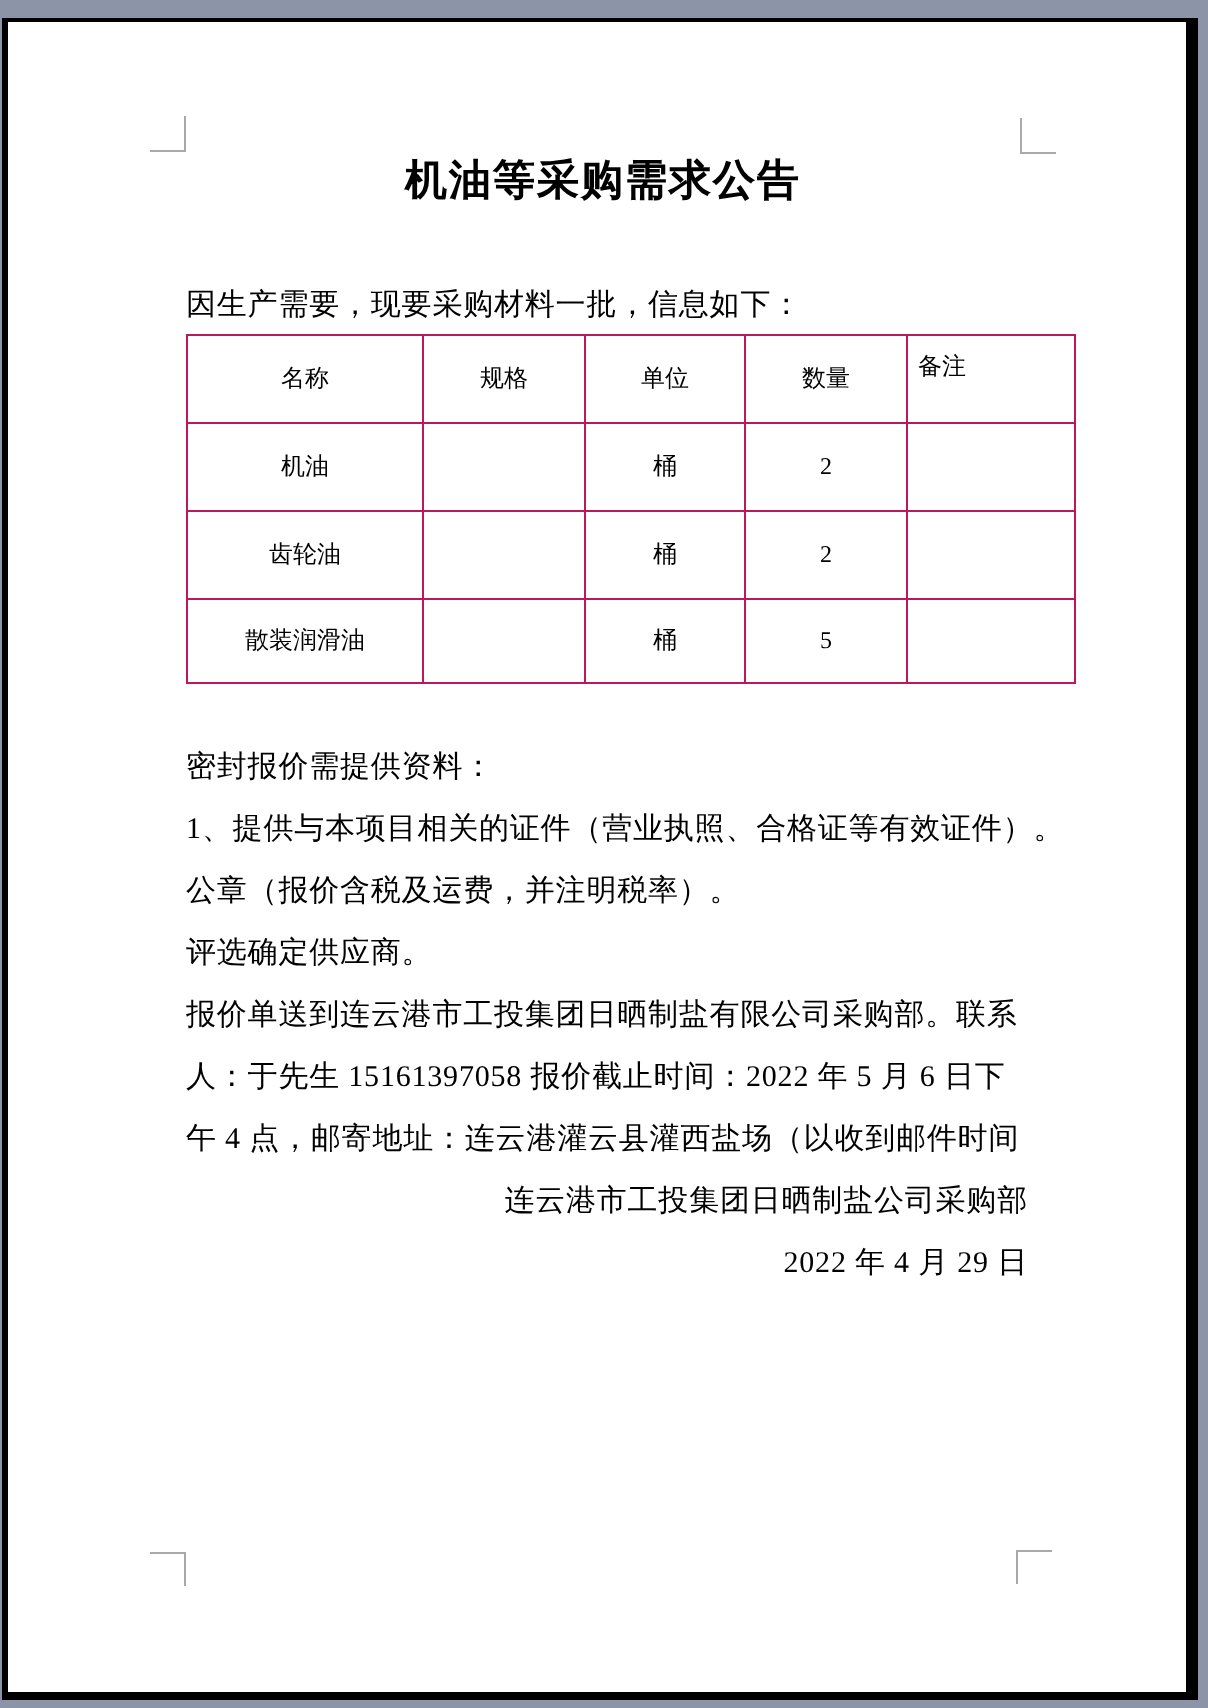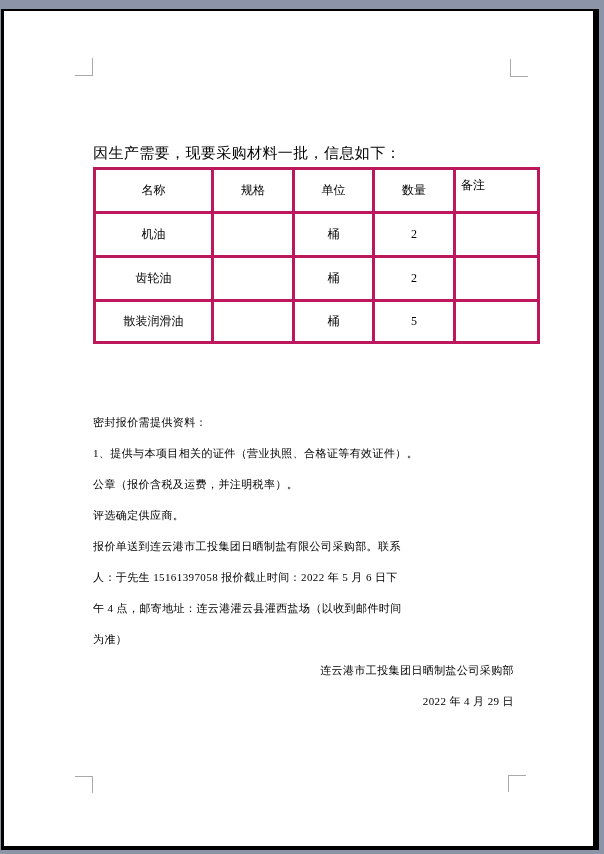--- a/index.html
+++ b/index.html
@@ -54,55 +54,56 @@
   }
   .doc-table {
     position: absolute;
     left: 89px; top: 156px;
     width: 444px;
     border-collapse: collapse;
     table-layout: fixed;
     font-size: 12px;
   }
   .doc-table th, .doc-table td {
-    border: 3px solid #be185d;
+    border: 1px solid #be185d;
     text-align: center;
     vertical-align: middle;
     font-weight: normal;
     padding: 0;
     overflow: hidden;
     font-family: Liberation Serif, serif;
   }
   .doc-table tr { height: 44px; }
   .doc-table tr.last-row { height: 42px; }
   .doc-table th.remark-header {
     text-align: left;
     vertical-align: top;
     padding: 7px 0 0 5px;
   }
   .body-text {
     position: absolute;
-    left: 89px; top: 396px;
+    left: 89px; top: 358px;
     width: 421px;
-    font-size: 11px;
+    font-size: 15px;
     line-height: 31px;
     letter-spacing: 0.4px;
   }
   .body-text .line { height: 31px; white-space: nowrap; }
   .body-text .line.right { text-align: right; }
 </style>
 </head>
 <body>
 
 <div class="page">
   <div class="crop-mark crop-tl"></div>
   <div class="crop-mark crop-tr"></div>
   <div class="crop-mark crop-bl"></div>
   <div class="crop-mark crop-br"></div>
 
+  <h1 class="title">机油等采购需求公告</h1>
 
   <div class="intro">因生产需要，现要采购材料一批，信息如下：</div>
 
   <table class="doc-table">
     <colgroup>
       <col style="width:118px">
       <col style="width:81px">
       <col style="width:80px">
       <col style="width:81px">
       <col style="width:84px">
@@ -142,17 +143,16 @@
   </table>
 
   <div class="body-text" id="body-lines">
       <div class="line">密封报价需提供资料：</div>
       <div class="line">1、提供与本项目相关的证件（营业执照、合格证等有效证件）。</div>
       <div class="line">公章（报价含税及运费，并注明税率）。</div>
       <div class="line">评选确定供应商。</div>
       <div class="line">报价单送到连云港市工投集团日晒制盐有限公司采购部。联系</div>
       <div class="line">人：于先生 15161397058 报价截止时间：2022 年 5 月 6 日下</div>
       <div class="line">午 4 点，邮寄地址：连云港灌云县灌西盐场（以收到邮件时间</div>
-      <div class="line">为准）</div>
       <div class="line right">连云港市工投集团日晒制盐公司采购部</div>
       <div class="line right">2022 年 4 月 29 日</div>
     </div>
 </div>
 
 </body></html>

